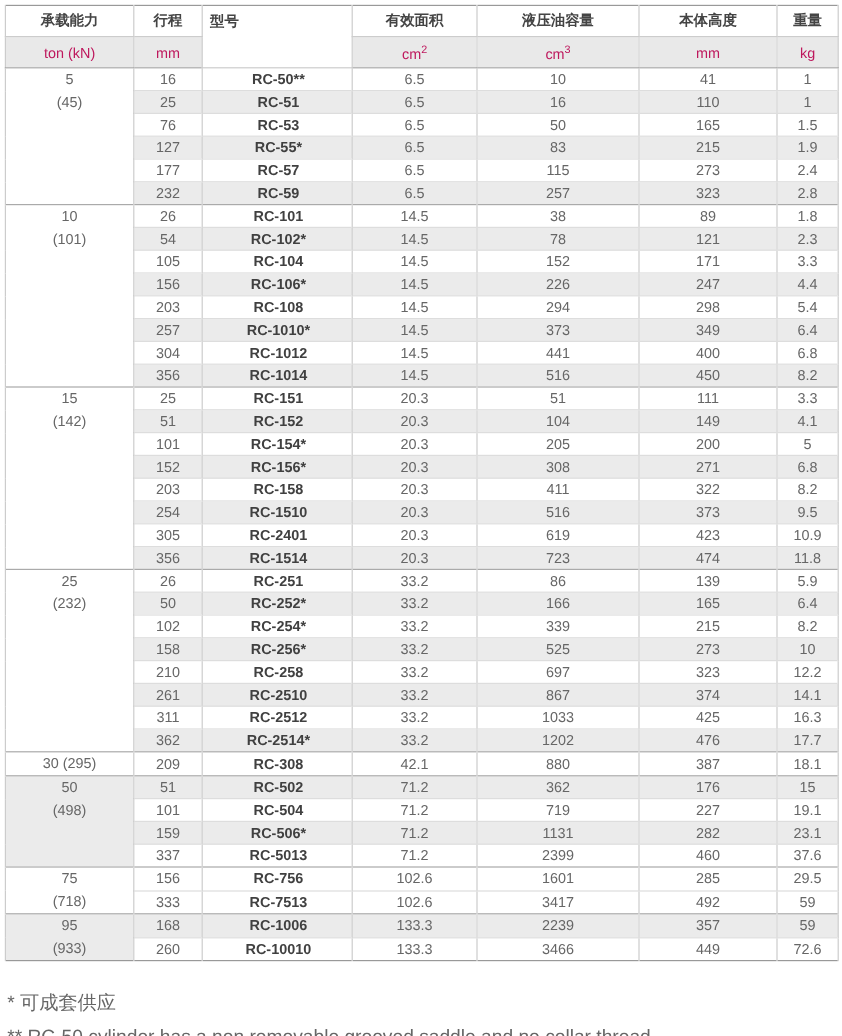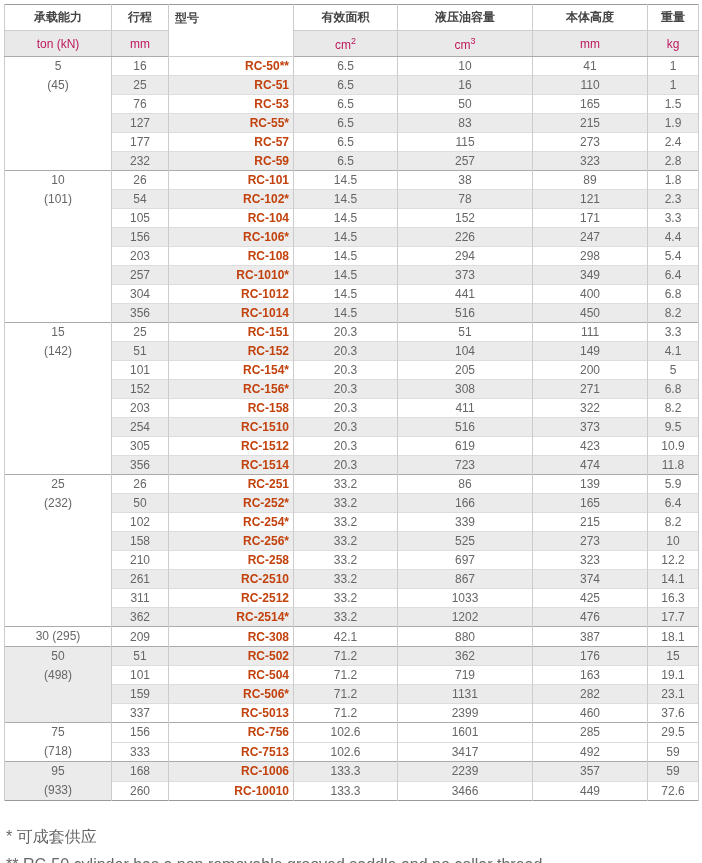--- a/index.html
+++ b/index.html
@@ -63,24 +63,24 @@
   thead sup { font-size: 9px; }
 
   tbody td {
     height: 18px;
     border-top: 1px solid #dddddd;
   }
   tbody tr.group-start td { border-top: 1px solid #aaaaaa; }
   tbody td.shaded { background: #ebebeb; }
   tbody td.plain  { background: #ffffff; }
   td.model {
-    text-align: right;
+    text-align: center;
     padding-left: 6px;
     font-weight: bold;
-    color: #c2410c;
+    color: #404040;
   }
   td.group-cell {
     vertical-align: top;
     background: #ffffff;
     border-top: 1px solid #aaaaaa;
   }
   td.group-cell.gshaded { background: #ebebeb; }
   td.group-cell div { line-height: 19px; }
 
   .footnotes { margin-top: 22px; }
@@ -293,21 +293,21 @@
         <tr>
           <td class="shaded">254</td>
           <td class="model shaded">RC-1510</td>
           <td class="shaded">20.3</td>
           <td class="shaded">516</td>
           <td class="shaded">373</td>
           <td class="shaded">9.5</td>
         </tr>
         <tr>
           <td class="plain">305</td>
-          <td class="model plain">RC-1512</td>
+          <td class="model plain">RC-2401</td>
           <td class="plain">20.3</td>
           <td class="plain">619</td>
           <td class="plain">423</td>
           <td class="plain">10.9</td>
         </tr>
         <tr>
           <td class="shaded">356</td>
           <td class="model shaded">RC-1514</td>
           <td class="shaded">20.3</td>
           <td class="shaded">723</td>
@@ -403,21 +403,21 @@
           <td class="shaded">71.2</td>
           <td class="shaded">362</td>
           <td class="shaded">176</td>
           <td class="shaded">15</td>
         </tr>
         <tr>
           <td class="plain">101</td>
           <td class="model plain">RC-504</td>
           <td class="plain">71.2</td>
           <td class="plain">719</td>
-          <td class="plain">163</td>
+          <td class="plain">227</td>
           <td class="plain">19.1</td>
         </tr>
         <tr>
           <td class="shaded">159</td>
           <td class="model shaded">RC-506*</td>
           <td class="shaded">71.2</td>
           <td class="shaded">1131</td>
           <td class="shaded">282</td>
           <td class="shaded">23.1</td>
         </tr>

